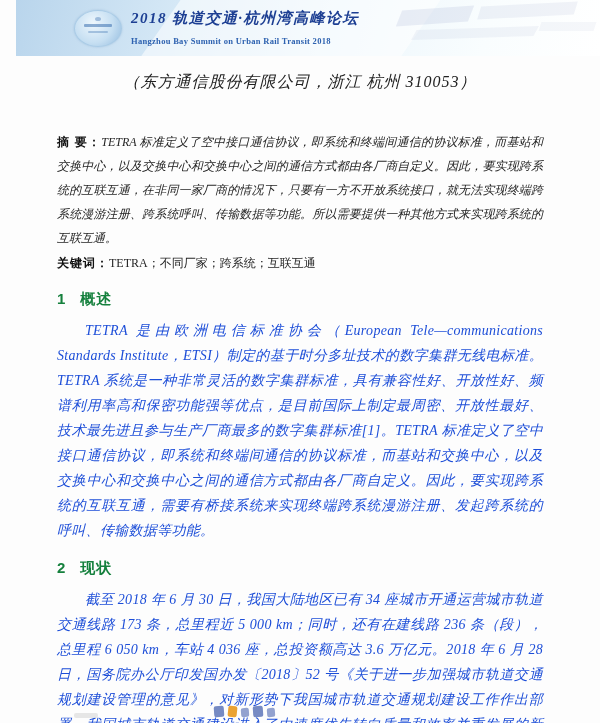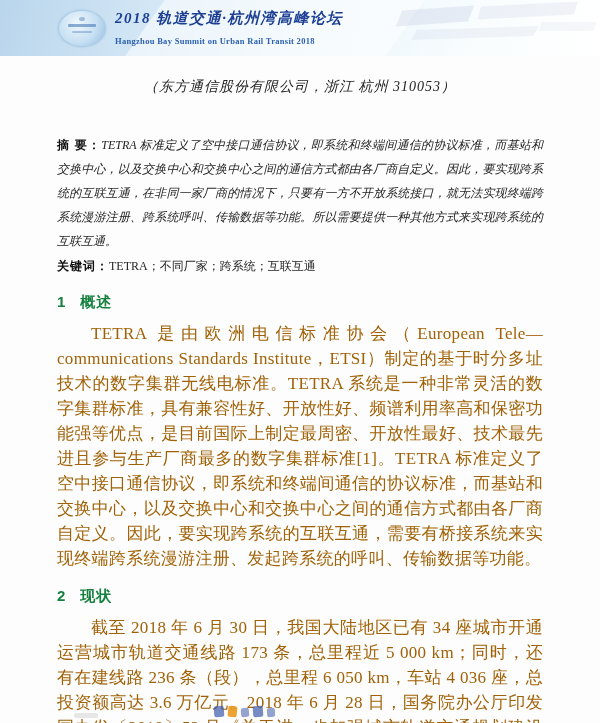--- a/index.html
+++ b/index.html
@@ -4,21 +4,21 @@
 <style>
   html,body{margin:0;padding:0;background:#e9e9e9;}
   .page{
     position:relative;width:600px;height:723px;margin:0 auto;
     background:#fdfdfd;overflow:hidden;
     font-family:"Liberation Serif","DejaVu Serif",serif;
     color:#262626;
   }
   
   .header{
-    position:absolute;top:0;left:0;right:0;height:56px;
+    position:absolute;top:0;left:16px;right:0;height:56px;
     background:linear-gradient(105deg,#b9d5ec 0%,#d8eaf7 30%,#ecf6fc 55%,#f9fdfe 80%,#ffffff 100%);
     overflow:hidden;
   }
   .header .streak{
     position:absolute;top:-20px;left:140px;width:260px;height:110px;
     background:rgba(255,255,255,0.55);transform:skewX(-35deg);
   }
   .ghost{position:absolute;top:0;right:0;width:210px;height:56px;}
   .ghost span{position:absolute;background:rgba(130,140,190,0.14);display:block;}
   .ghost .g1{left:10px;top:8px;width:70px;height:16px;transform:skewX(-25deg) rotate(-4deg);}
@@ -44,38 +44,38 @@
     font-size:8.5px;color:#2e62b0;margin-top:8px;letter-spacing:.3px;white-space:nowrap;
   }
   
   .content{padding:0 57px;}
   .paper-title{
     margin:27px 0 0 0;text-align:center;
     font-family:"Liberation Sans","DejaVu Sans",sans-serif;
     font-weight:bold;font-size:26px;line-height:38px;color:#131313;letter-spacing:1px;
   }
   .author{margin-top:33px;text-align:center;font-size:19px;letter-spacing:7px;color:#7f1d1d;font-style:italic;}
-  .affiliation{margin-top:19px;text-align:center;font-size:14px;color:#222;font-style:italic;letter-spacing:1px;}
+  .affiliation{margin-top:13px;text-align:center;font-size:16px;color:#222;font-style:italic;letter-spacing:1px;}
   .abstract{
     margin:37px 0 0 0;font-size:12px;line-height:24px;text-align:justify;
     font-style:italic;color:#242424;
   }
   .inline-label{
     font-style:normal;font-weight:bold;color:#111;
     font-family:"Liberation Sans","DejaVu Sans",sans-serif;letter-spacing:1px;text-align:right;
   }
   .keywords{margin:4px 0 0 0;font-size:12px;line-height:19.5px;color:#242424;}
   .section-heading{
     margin:16px 0 0 0;font-family:"Liberation Sans","DejaVu Sans",sans-serif;
     font-size:15px;font-weight:bold;color:#15803d;letter-spacing:1px;
   }
   .section-heading .num{margin-right:14px;}
   p.body{
-    margin:9px 0 0 0;font-size:17px;line-height:25px;
-    text-align:justify;text-indent:2em;color:#a16207;letter-spacing:.3px;
+    margin:9px 0 0 0;font-size:14px;line-height:25px;
+    text-align:justify;text-indent:2em;color:#1d4ed8;letter-spacing:.3px;font-style:italic;
   }
   
   .footer{position:absolute;left:0;top:704px;width:600px;height:19px;background:transparent;}
   .pagenum-smudge{
     position:absolute;left:74px;top:9px;width:24px;height:5px;border-radius:2px;
     background:#dadada;opacity:.65;
   }
   .watermark{position:absolute;left:214px;top:2px;height:14px;}
   .watermark b{
     display:inline-block;width:10px;height:11px;margin-right:4px;border-radius:2px;

